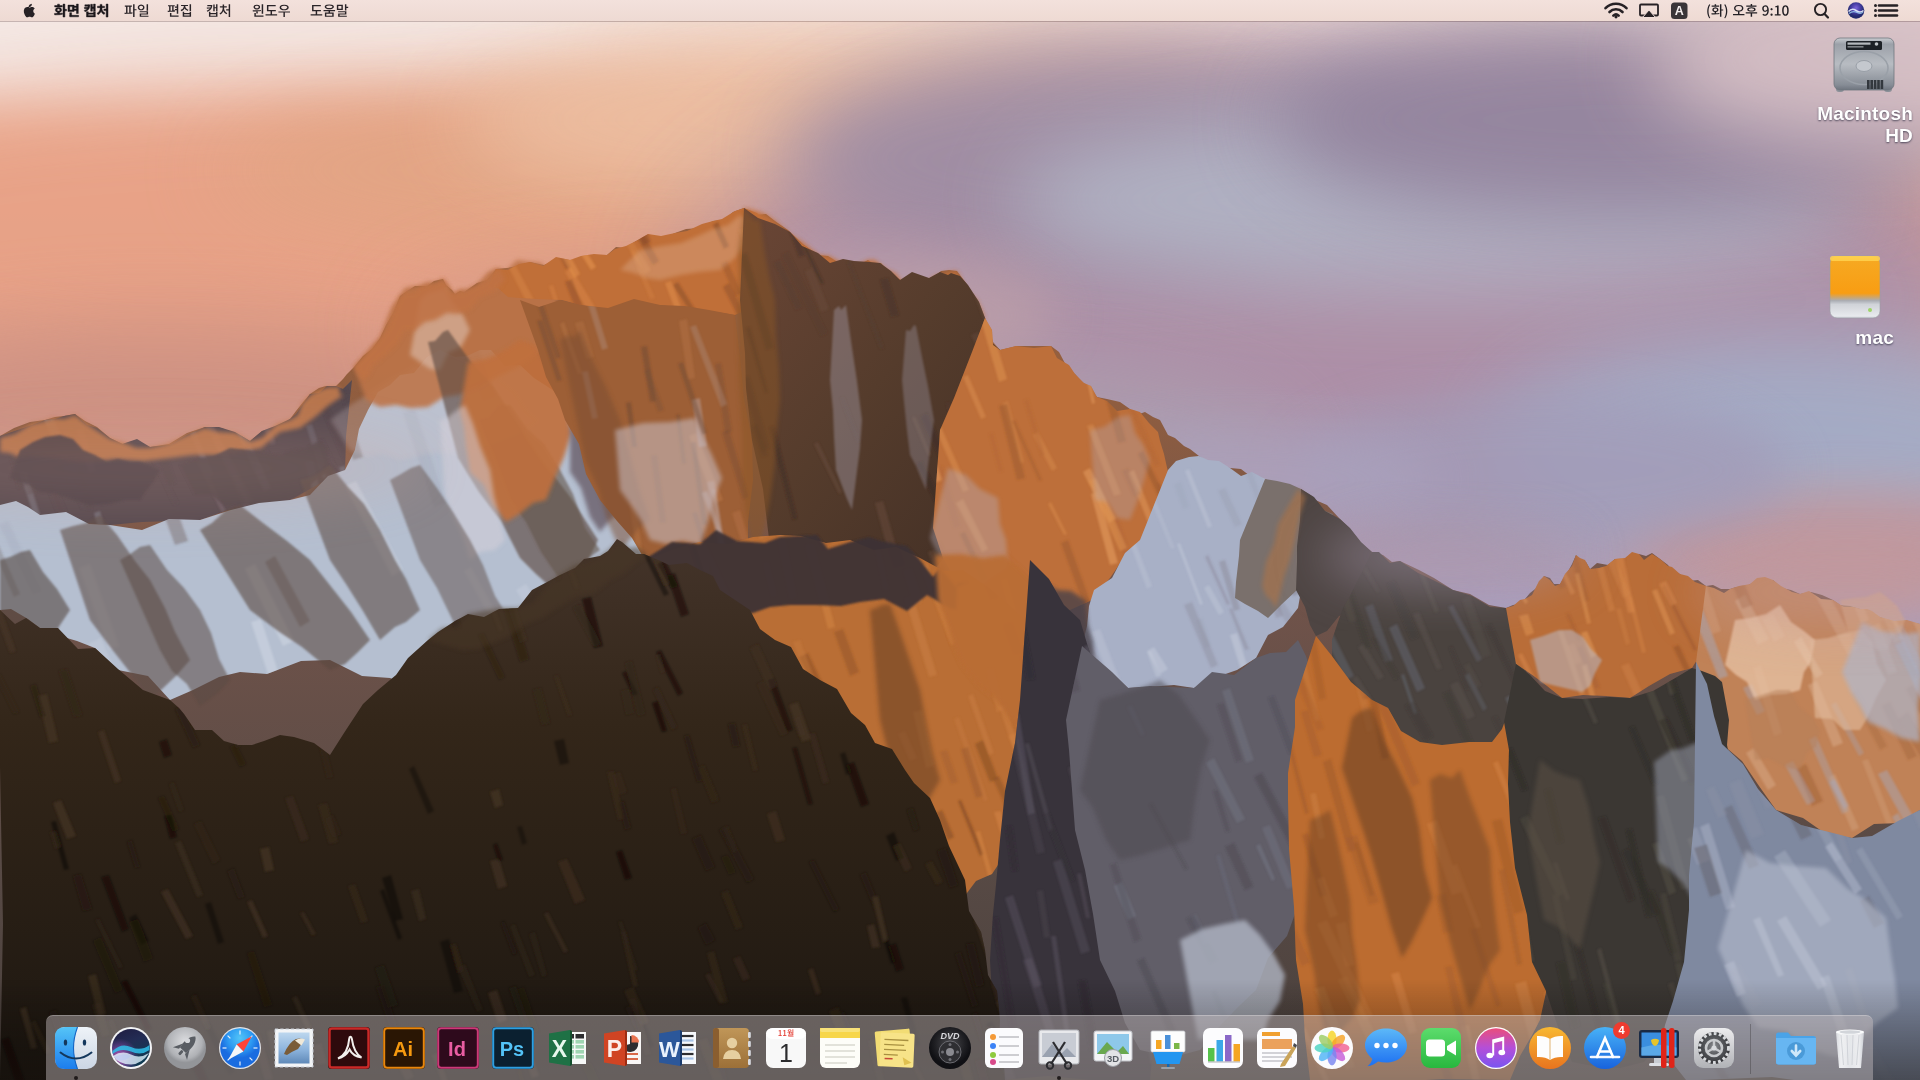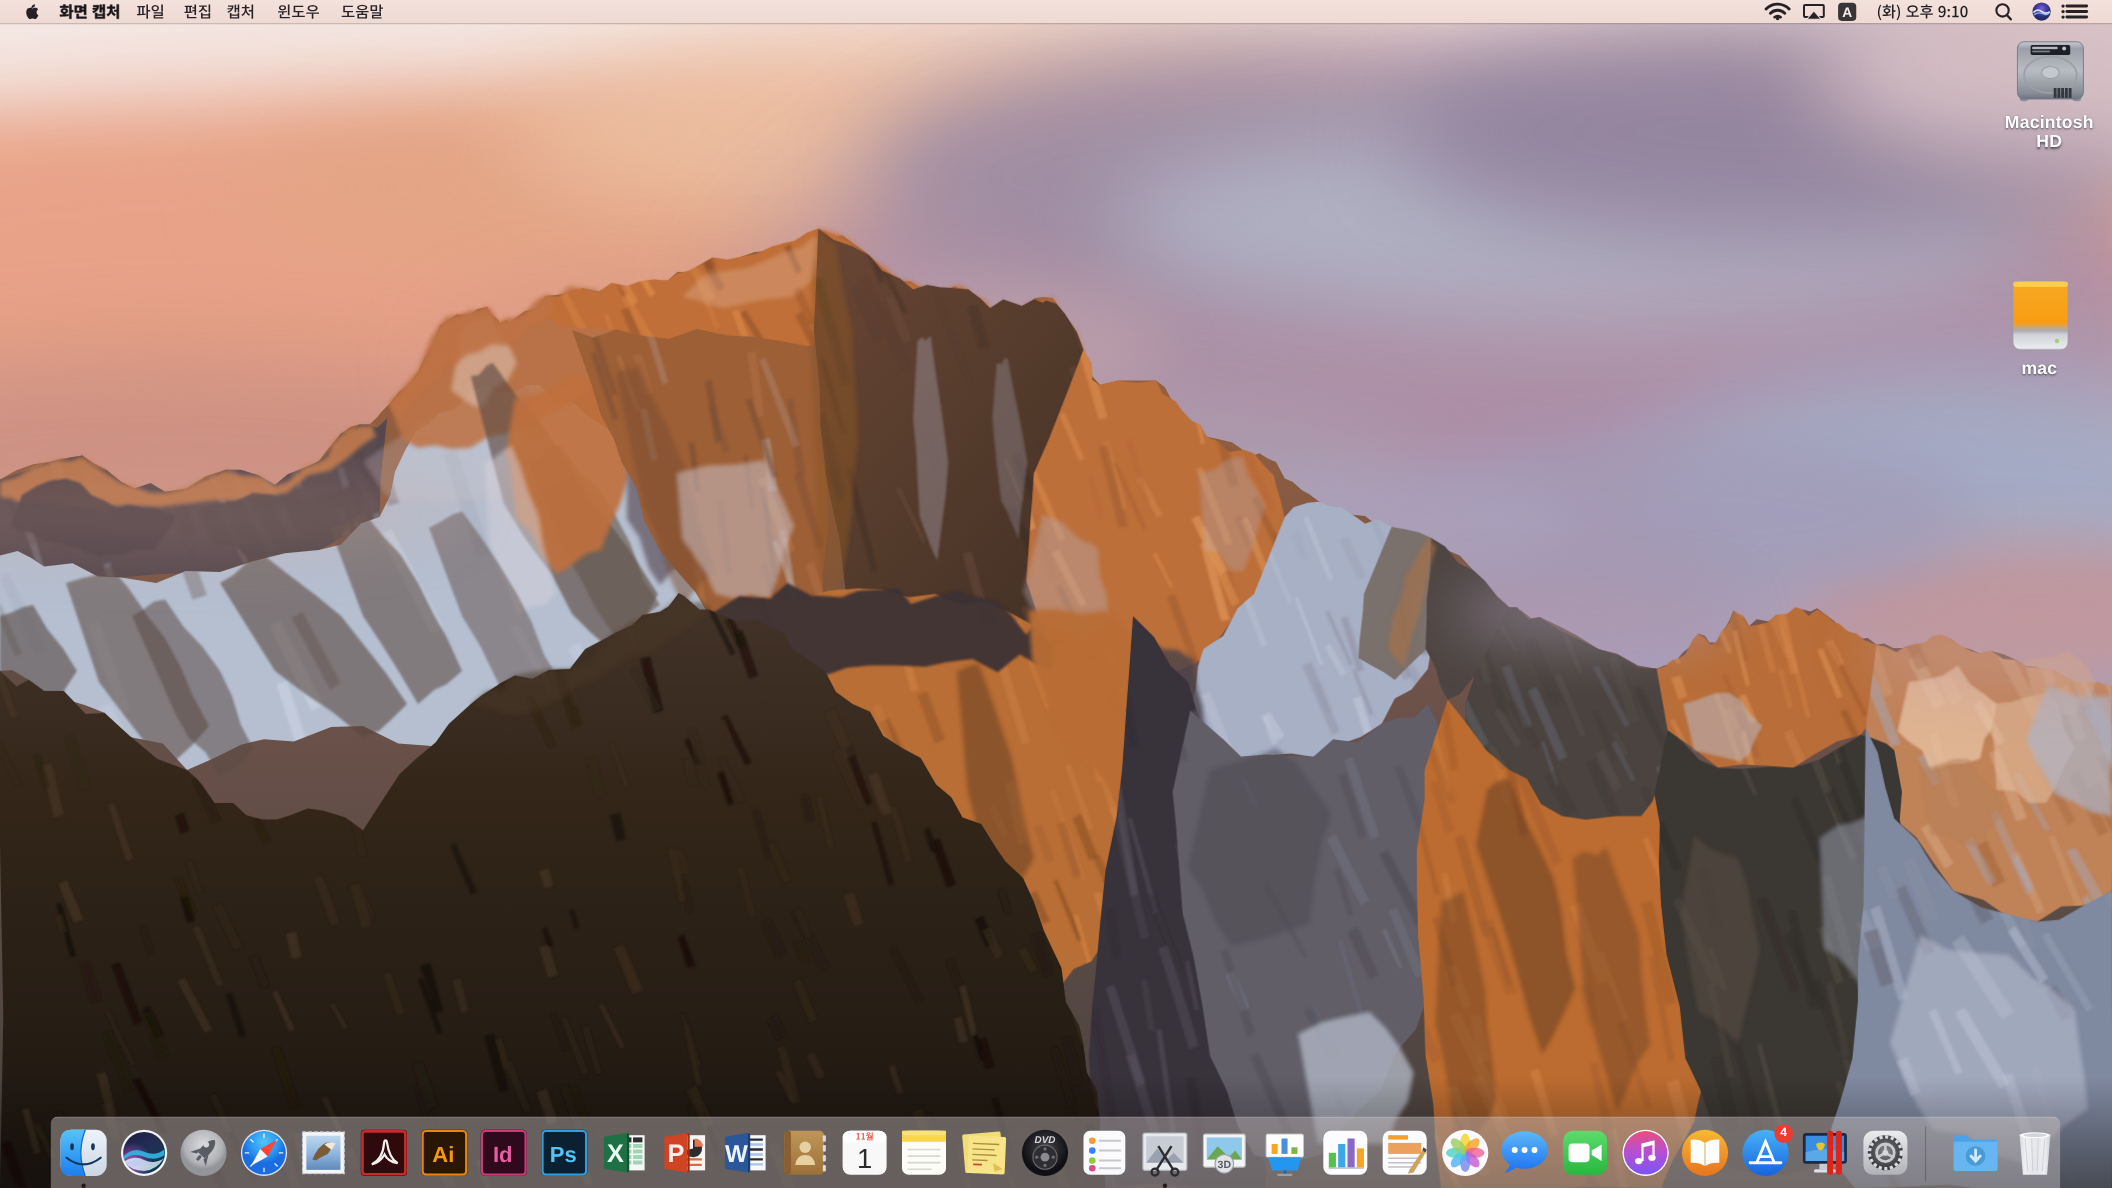--- a/index.html
+++ b/index.html
@@ -4,21 +4,21 @@
 <style>
 *{margin:0;padding:0;box-sizing:border-box}
 html,body{width:1920px;height:1080px;overflow:hidden;background:#000;font-family:"Liberation Sans",sans-serif}
 #wp{position:absolute;left:0;top:0;width:1920px;height:1080px}
 #menubar{position:absolute;top:0;left:0;width:1920px;height:21px;background:linear-gradient(180deg,#f3e1dc 0%,#eedad3 100%);box-shadow:0 1px 0 rgba(80,50,50,.28);z-index:20}
 .micon{position:absolute;top:0;height:21px}
 #dock{position:absolute;left:46px;top:1015px;width:1827px;height:65px;background:rgba(200,190,193,.45);border-top:1px solid rgba(255,255,255,.25);border-radius:7px 7px 0 0;z-index:20}
 .dicon{position:absolute;top:10px;width:44px;height:44px}
 .ddot{position:absolute;top:60px;width:4px;height:4px;border-radius:50%;background:rgba(20,15,15,.85)}
 .dsep{position:absolute;top:8px;width:1px;height:50px;background:rgba(30,25,25,.28)}
-.desklabel{position:absolute;color:#fff;font-weight:bold;font-size:16px;text-align:center;text-shadow:0 1px 2px rgba(40,40,60,.75);z-index:15;letter-spacing:.2px}
+.desklabel{position:absolute;color:#fff;font-weight:bold;font-size:19px;text-align:right;text-shadow:0 1px 2px rgba(40,40,60,.75);z-index:15;letter-spacing:.2px}
 .deskicon{position:absolute;z-index:15}
 </style>
 </head>
 <body>
 <svg id="wp" viewBox="0 0 1920 1080" preserveAspectRatio="none">
 <defs>
 <linearGradient id="sky" x1="0" y1="0" x2="0" y2="1">
         <stop offset="0.0" stop-color="#f1e3e1"></stop>
         <stop offset="0.05" stop-color="#f0dcd4"></stop>
         <stop offset="0.12" stop-color="#eebda6"></stop>

